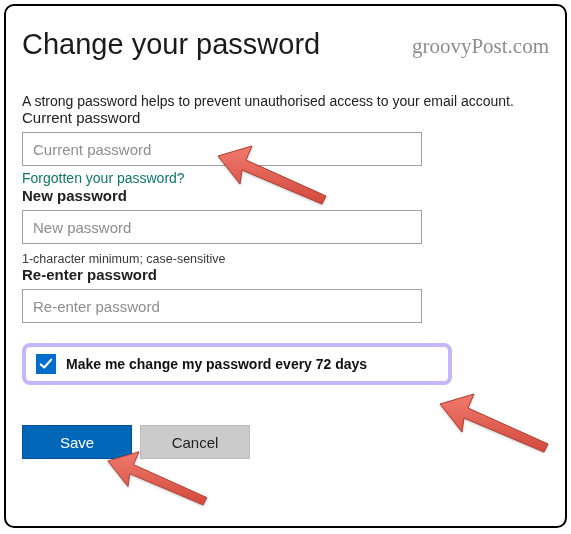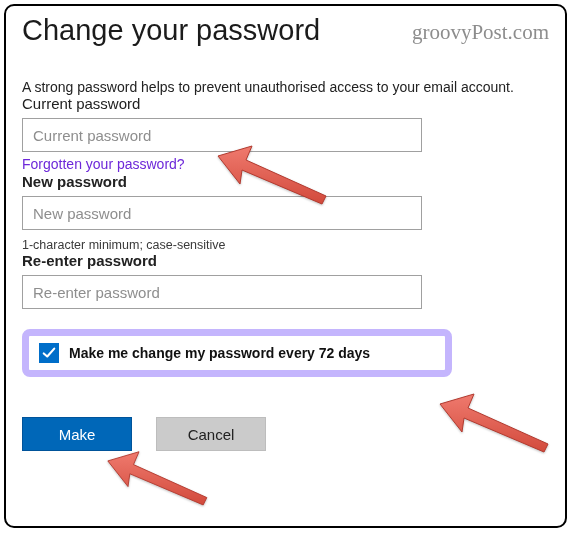--- a/index.html
+++ b/index.html
@@ -13,21 +13,21 @@
       width: 571px;
       height: 534px;
       position: relative;
       overflow: hidden;
     }
     .frame {
       border: 2px solid #000;
       border-radius: 10px;
       margin: 4px;
       height: 524px;
-      padding: 8px 16px;
+      padding: 22px 16px;
       position: relative;
       background: #fff;
     }
     .header-row {
       display: flex;
       justify-content: space-between;
       align-items: flex-start;
     }
     h1.title {
       font-size: 29px;
@@ -66,33 +66,33 @@
       font-size: 15px;
       color: #222;
       background: #fff;
     }
     input.text-input::placeholder {
       color: #8e8e8e;
     }
     .link {
       display: inline-block;
       margin-top: 4px;
-      color: #6d28d9;
+      color: #0f766e;
       font-size: 14px;
       text-decoration: none;
       cursor: pointer;
     }
     .hint {
       margin-top: 8px;
       font-size: 12.5px;
       color: #3a3a3a;
     }
     .checkbox-row {
       margin-top: 20px;
-      border: 7px solid #c4b5fd;
+      border: 4px solid #c4b5fd;
       border-radius: 8px;
       padding: 7px 10px;
       display: inline-flex;
       align-items: center;
       gap: 10px;
       width: 430px;
     }
     .checkbox-box {
       width: 20px;
       height: 20px;
@@ -127,21 +127,21 @@
     }
     .btn-primary {
       background: #0067b8;
       color: #fff;
       border: 1px solid #00539a;
     }
     .btn-secondary {
       background: #cbcbcb;
       color: #222;
       border: 1px solid #bdbdbd;
-      margin-left: 24px;
+      margin-left: 8px;
     }
     
     .arrow {
       position: absolute;
       pointer-events: none;
     }
     .arrow svg {
       filter: drop-shadow(0 1px 1px rgba(0,0,0,0.25));
     }
   </style>
@@ -184,21 +184,21 @@
     <div class="checkbox-box">
       <svg viewBox="0 0 16 16">
           <path d="M2 8.5 L6 12 L14 3" stroke="#fff" stroke-width="2.4" fill="none" stroke-linecap="round" stroke-linejoin="round"></path>
         </svg>
     </div>
     <span class="checkbox-label">Make me change my password every 72 days</span>
   </div>
 
   
   <div class="button-row">
-    <button class="btn btn-primary">Make</button>
+    <button class="btn btn-primary">Save</button>
     <button class="btn btn-secondary">Cancel</button>
   </div>
 
   
   <div class="arrow" style="left:210px; top:132px;">
     <svg width="120" height="70" viewBox="0 0 120 70">
       <defs>
         <linearGradient id="g1" x1="0" y1="0" x2="0" y2="1">
           <stop offset="0" stop-color="#ef7a6e"></stop>
             <stop offset="1" stop-color="#d24a3c"></stop>

